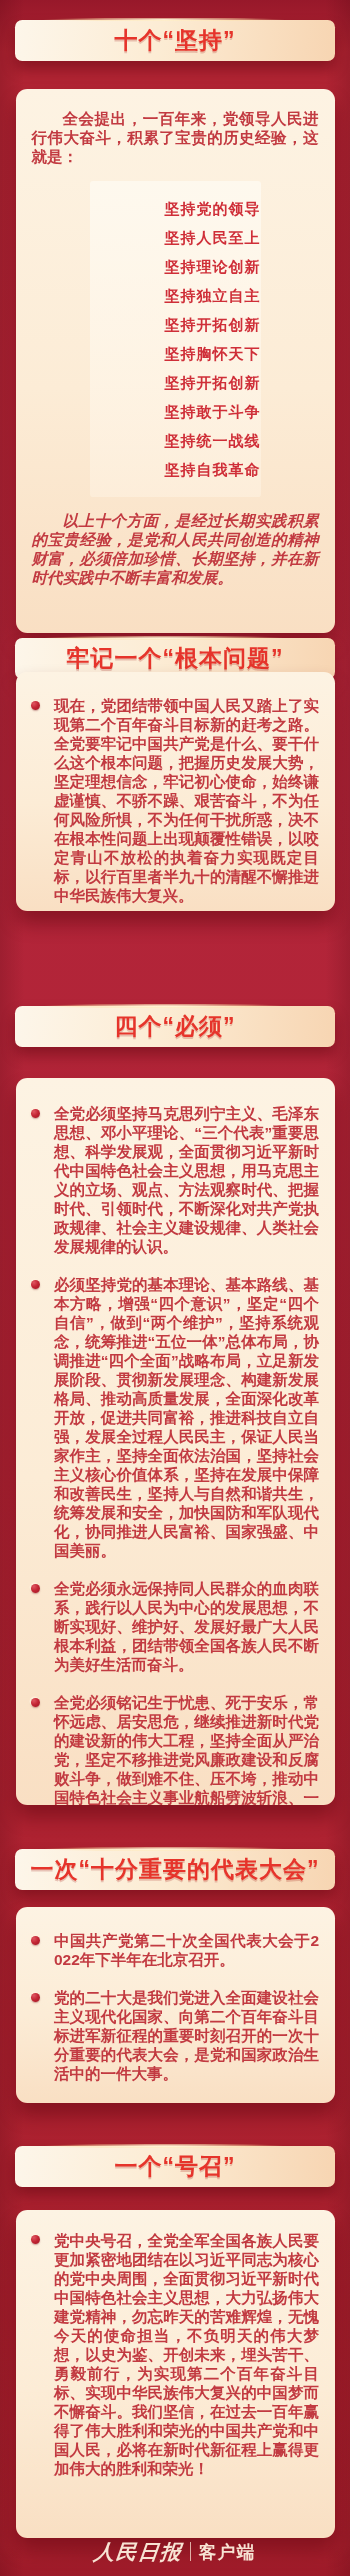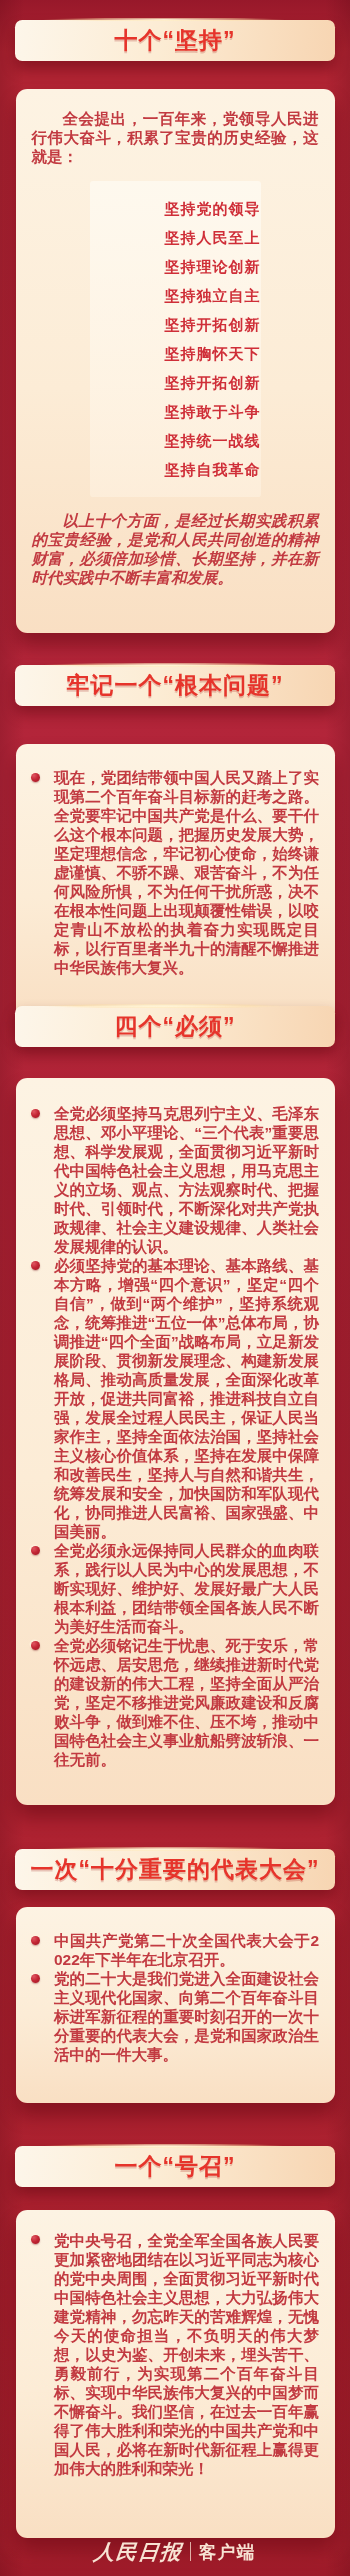--- a/index.html
+++ b/index.html
@@ -49,31 +49,31 @@
     width:171px; margin:15.5px auto 0 auto; padding:13.4px 0 12.4px 0;
     border-radius:3.1px; text-align:center;
     background:linear-gradient(180deg, rgba(255,251,243,.75), rgba(255,246,232,.45));
   }
   .list-item {
     font-size:15px; line-height:29px; font-weight:bold; color:#cf2e38;
     letter-spacing:1px; white-space:nowrap;text-align:right;
   }
   .c1 .outro { margin-top:14.4px;font-style:italic; }
   .bullet { position:relative; padding-left:23px; }
-  .bullet + .bullet { }
+  .bullet + .bullet { margin-top:19px; }
   .dot {
     position:absolute; left:0; top:4.6px; width:9.3px; height:9.3px; border-radius:50%;
     background:radial-gradient(circle at 32% 28%, #e05560 0%, #c22534 48%, #9d1523 100%);
     box-shadow:-1px -1px 0 0.5px rgba(255,241,222,.8), 0 1px 1.5px rgba(110,8,16,.35);
   }
-  .c2 { top:744px; height:278px; padding:24px 15.5px 0 15.5px; }
+  .c2 { top:672px; height:239px; padding:24px 15.5px 0 15.5px; }
   .c3 { top:1078px; height:727px; padding:26px 15.5px 0 15.5px; }
   .c4 { top:1907px; height:196px; padding:24px 15.5px 0 15.5px; }
   .c5 { top:2210px; height:328px; padding:20.6px 15.5px 0 15.5px; }
-  .b1 { top:19.6px; } .b2 { top:665px;align-items:center; } .b3 { top:1006px; } .b4 { top:1849px; } .b5 { top:2146px; }
+  .b1 { top:19.6px; } .b2 { top:638px;align-items:center; } .b3 { top:1006px; } .b4 { top:1849px; } .b5 { top:2146px; }
   .footer {
     position:absolute; top:2536px; left:0; width:350px; height:31px;
     display:flex; align-items:center; justify-content:center; gap:7.2px;
     color:#f7e3d3;
   }
   .brand-script {
     font-family:"DejaVu Serif", serif; font-style:italic; font-weight:bold;
     font-size:20.6px; letter-spacing:1.5px; transform:skewX(-6deg);
   }
   .footer .divider { width:1.5px; height:19.6px; background:rgba(247,227,211,.75); }

